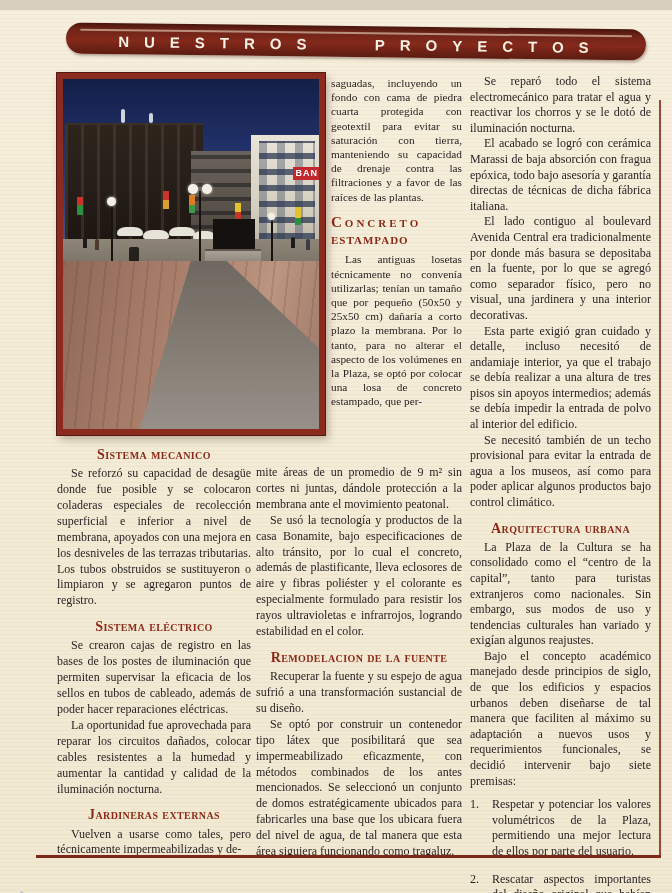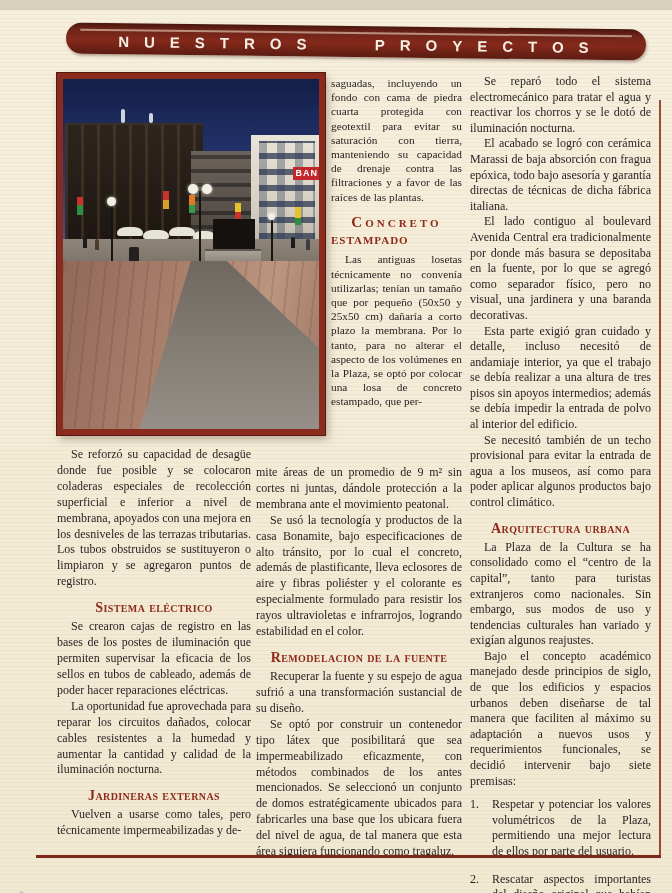--- a/index.html
+++ b/index.html
@@ -109,21 +109,21 @@
   .col2w{left:256px;top:455px;width:206px;font-size:12px;line-height:15.9px;}
   .col3{left:470px;top:64px;width:181px;font-size:12px;line-height:15.6px;}
   .sec-heading{
     font-family:"Liberation Serif", serif;font-variant:small-caps;font-weight:bold;
     font-size:14px;line-height:1.15;color:#8e2a19;text-align:center;
     letter-spacing:.4px;margin:10px 0 3px;
   }
   .sec-heading.first{margin-top:0;}
   .h-concreto{margin:10px 0 4px;}
   .h-concreto .l1{display:block;font-variant:small-caps;font-weight:bold;color:#8e2a19;
-    font-size:15px;letter-spacing:3px;text-align:center;line-height:1.1;}
+    font-size:15px;letter-spacing:3px;text-align:left;line-height:1.1;}
   .h-concreto .l2{display:block;font-variant:small-caps;font-weight:bold;color:#8e2a19;
     font-size:15px;letter-spacing:1px;text-align:left;line-height:1.2;}
   .premises{margin-top:8px;}
   .premise{display:flex;margin-bottom:12px;}
   .premise-num{flex:none;width:22px;}
   .premise-text{flex:1;text-align:justify;}
   
   .footer-rule{position:absolute;left:36px;top:845px;width:625px;height:3px;background:#7d281b;}
   .right-rule{position:absolute;left:659px;top:90px;width:2px;height:755px;background:#8a2b1d;opacity:.85;}
   .footer{position:absolute;left:10px;top:881px;display:flex;align-items:center;
@@ -182,20 +182,21 @@
       <div class="person p3"></div>
       <div class="person p4"></div>
       <div class="floor">
           <div class="floor-texture"></div>
         </div>
       <div class="floor-gray"></div>
     </div>
   </figure>
 
   <div class="col col1">
+    <h3 class="sec-heading first">Sistema mecanico</h3>
     <p class="ind">Se reforzó su capacidad de desagüe donde fue posible y se colocaron coladeras especiales de recolección superficial e inferior a nivel de membrana, apoyados con una mejora en los desniveles de las terrazas tributarias. Los tubos obstruidos se sustituyeron o limpiaron y se agregaron puntos de registro.</p>
     <h3 class="sec-heading">Sistema eléctrico</h3>
     <p class="ind">Se crearon cajas de registro en las bases de los postes de iluminación que permiten supervisar la eficacia de los sellos en tubos de cableado, además de poder hacer reparaciones eléctricas.</p>
     <p class="ind">La oportunidad fue aprovechada para reparar los circuitos dañados, colocar cables resistentes a la humedad y aumentar la cantidad y calidad de la iluminación nocturna.</p>
     <h3 class="sec-heading">Jardineras externas</h3>
     <p class="ind">Vuelven a usarse como tales, pero técnicamente impermeabilizadas y de-</p>
   </div>
 
   <div class="col col2n">
     <p>saguadas, incluyendo un fondo con cama de piedra cuarta protegida con geotextil para evitar su saturación con tierra, manteniendo su capacidad de drenaje contra las filtraciones y a favor de las raíces de las plantas.</p>
@@ -210,21 +211,21 @@
     <p>mite áreas de un promedio de 9 m² sin cortes ni juntas, dándole protección a la membrana ante el movimiento peatonal.</p>
     <p class="ind">Se usó la tecnología y productos de la casa Bonamite, bajo especificaciones de alto tránsito, por lo cual el concreto, además de plastificante, lleva eclosores de aire y fibras poliéster y el colorante es especialmente formulado para resistir los rayos ultravioletas e infrarrojos, logrando estabilidad en el color.</p>
     <h3 class="sec-heading">Remodelacion de la fuente</h3>
     <p class="ind">Recuperar la fuente y su espejo de agua sufrió a una transformación sustancial de su diseño.</p>
     <p class="ind">Se optó por construir un contenedor tipo látex que posibilitará que sea impermeabilizado eficazmente, con métodos combinados de los antes mencionados. Se seleccionó un conjunto de domos estratégicamente ubicados para fabricarles una base que los ubicara fuera del nivel de agua, de tal manera que esta área siguiera funcionando como tragaluz.</p>
   </div>
 
   <div class="col col3">
     <p class="ind">Se reparó todo el sistema electromecánico para tratar el agua y reactivar los chorros y se le dotó de iluminación nocturna.</p>
     <p class="ind">El acabado se logró con cerámica Marassi de baja absorción con fragua epóxica, todo bajo asesoría y garantía directas de técnicas de dicha fábrica italiana.</p>
-    <p class="ind">El lado contiguo al boulevard Avenida Central era tradicionalmente por donde más basura se depositaba en la fuente, por lo que se agregó como separador físico, pero no visual, una jardinera y una baranda decorativas.</p>
+    <p class="ind">El lado contiguo al boulevard Avenida Central era tradicionalmente por donde más basura se depositaba en la fuente, por lo que se agregó como separador físico, pero no visual, una jardinera y una interior decorativas.</p>
     <p class="ind">Esta parte exigió gran cuidado y detalle, incluso necesitó de andamiaje interior, ya que el trabajo se debía realizar a una altura de tres pisos sin apoyos intermedios; además se debía impedir la entrada de polvo al interior del edificio.</p>
     <p class="ind">Se necesitó también de un techo provisional para evitar la entrada de agua a los museos, así como para poder aplicar algunos productos bajo control climático.</p>
     <h3 class="sec-heading">Arquitectura urbana</h3>
     <p class="ind">La Plaza de la Cultura se ha consolidado como el “centro de la capital”, tanto para turistas extranjeros como nacionales. Sin embargo, sus modos de uso y tendencias culturales han variado y exigían algunos reajustes.</p>
     <p class="ind">Bajo el concepto académico manejado desde principios de siglo, de que los edificios y espacios urbanos deben diseñarse de tal manera que faciliten al máximo su adaptación a nuevos usos y requerimientos funcionales, se decidió intervenir bajo siete premisas:</p>
     <div class="premises">
       <div class="premise">
         <span class="premise-num">1.</span>
         <span class="premise-text">Respetar y potenciar los valores volumétricos de la Plaza, permitiendo una mejor lectura de ellos por parte del usuario.</span>
       </div>

